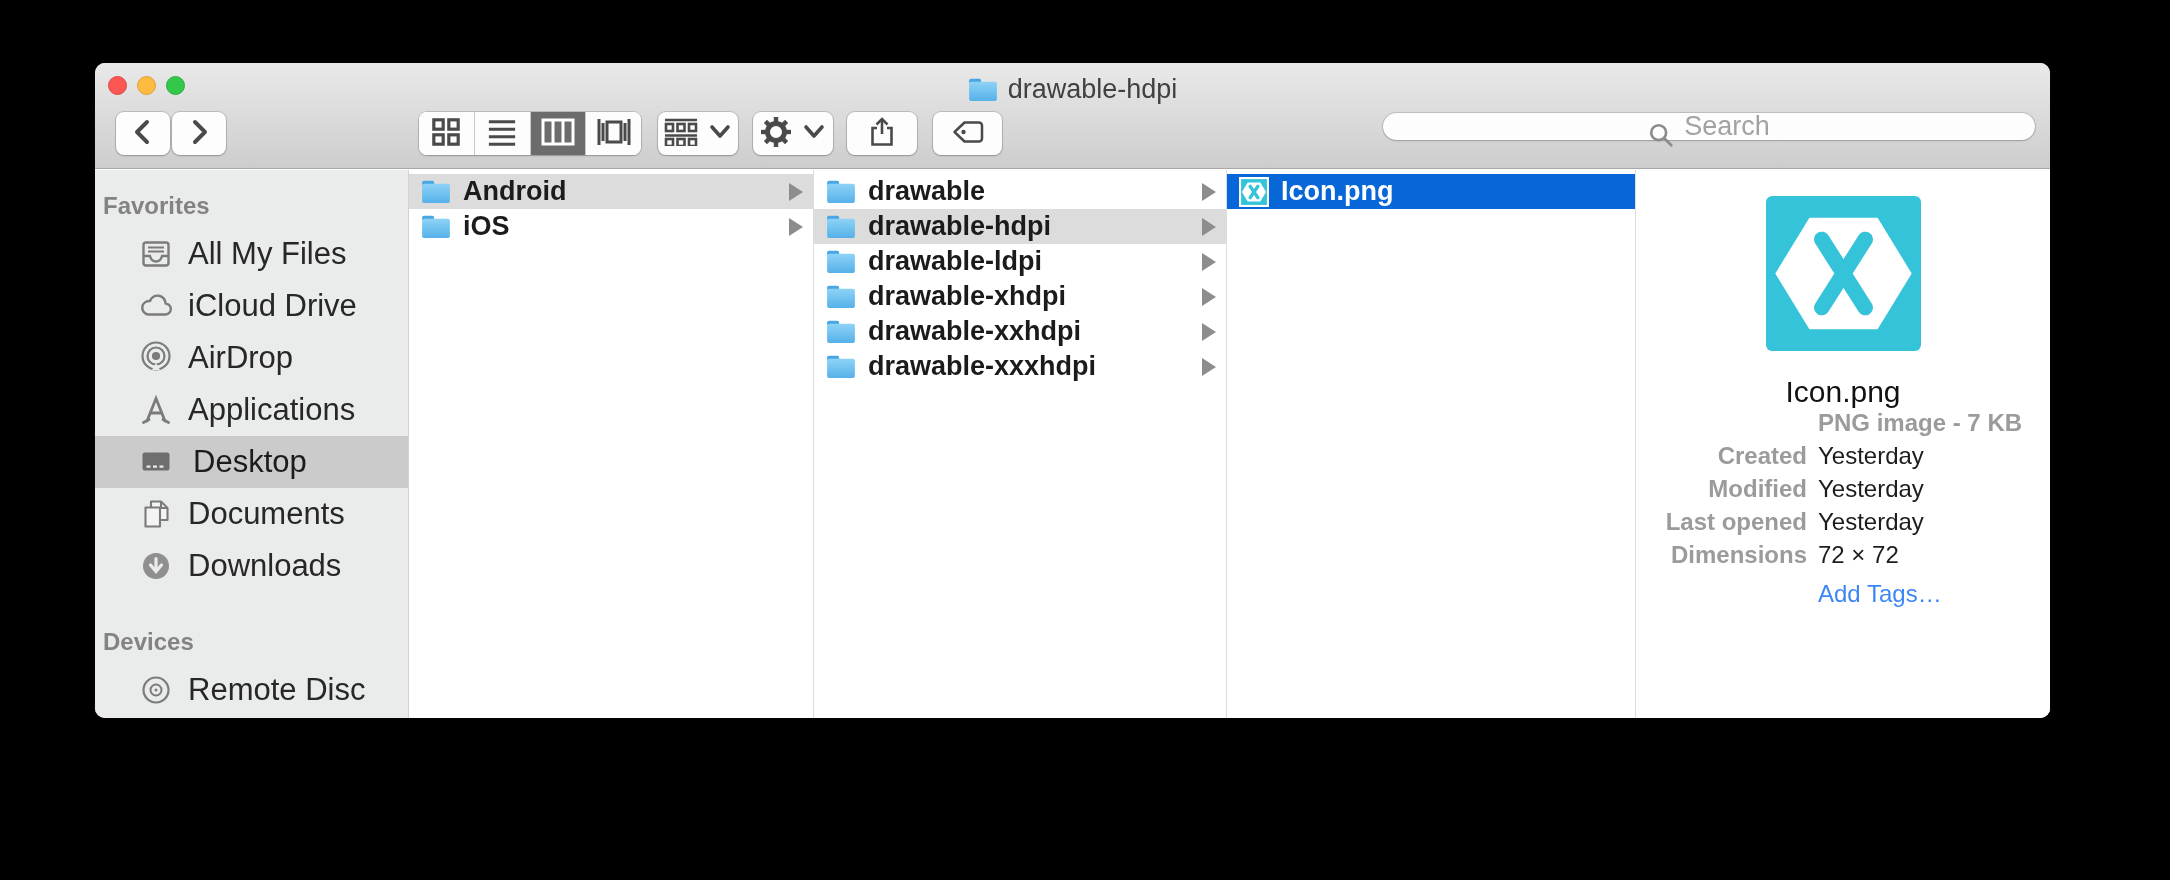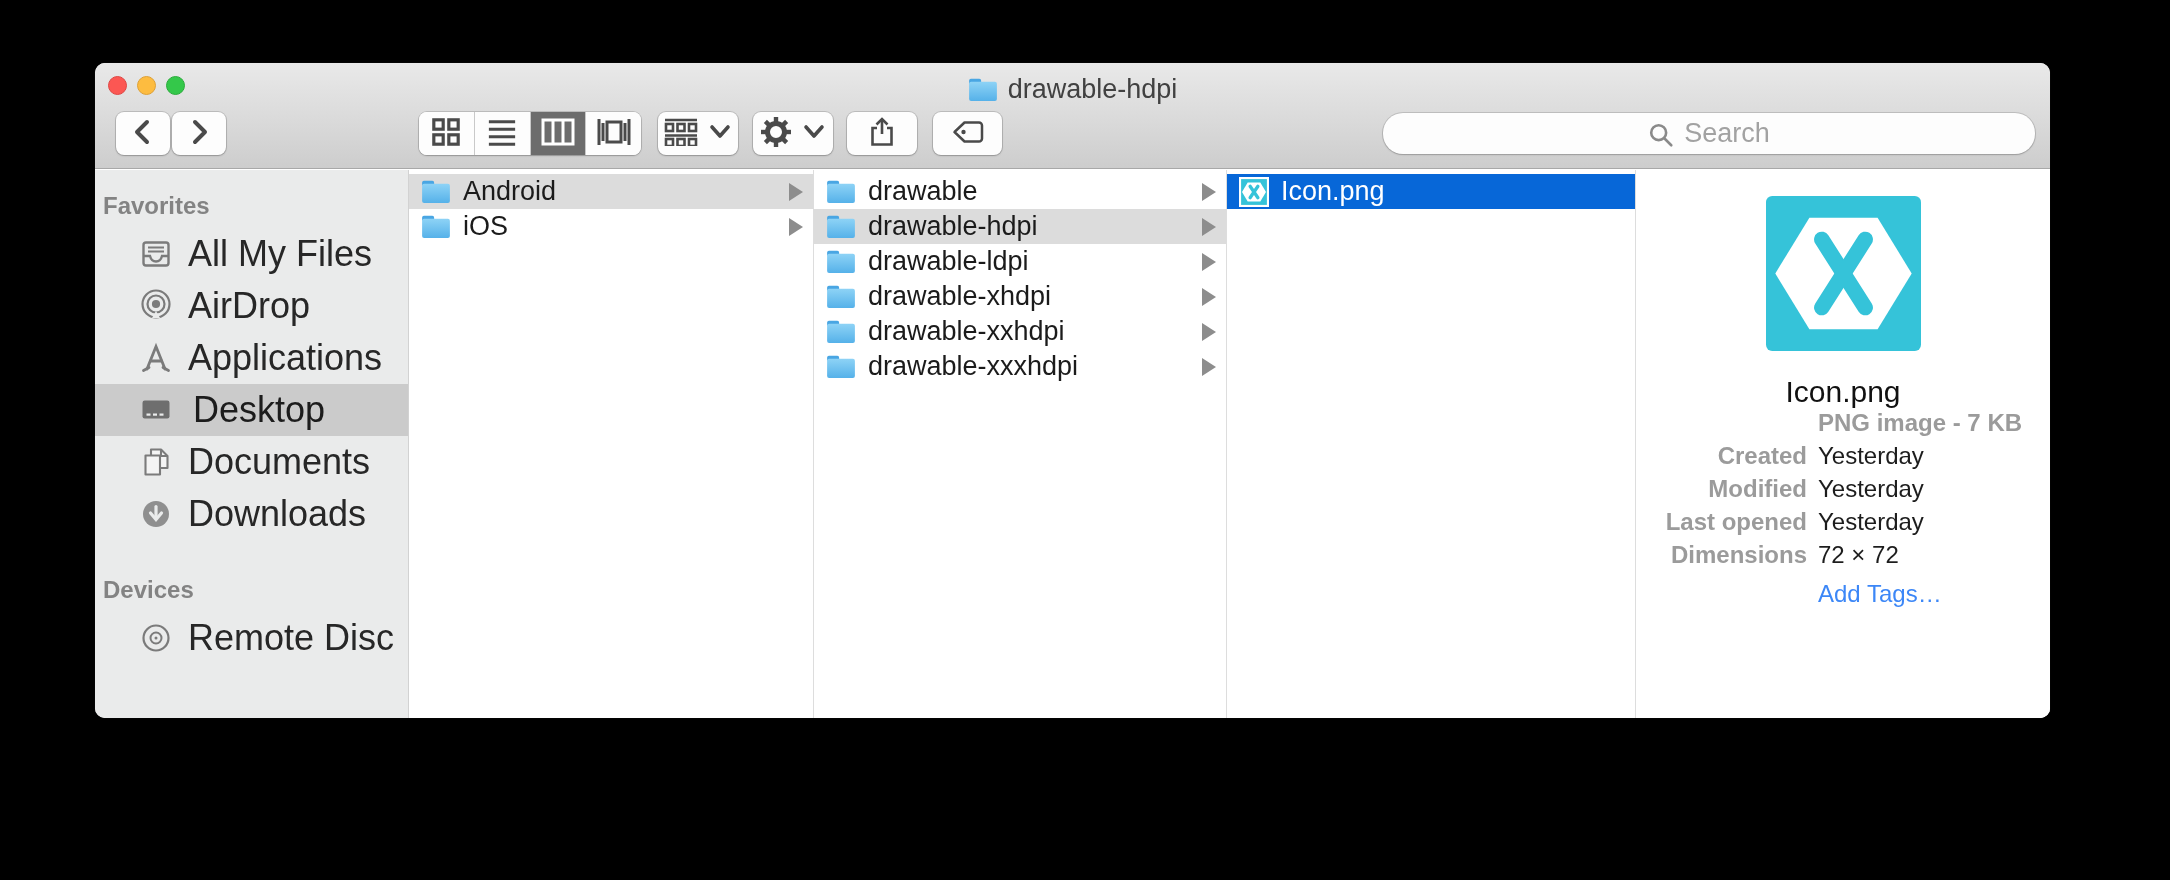--- a/index.html
+++ b/index.html
@@ -36,47 +36,47 @@
     box-shadow:0 0 0 1px rgba(0,0,0,.14), 0 1px 2px rgba(0,0,0,.18);
     display:flex; align-items:center; justify-content:center; gap:10px;
   }
   .seg-wrap { position:absolute; left:324px; top:49px; width:222px; height:43px; border-radius:8px;
     box-shadow:0 0 0 1px rgba(0,0,0,.14), 0 1px 2px rgba(0,0,0,.18); display:flex; overflow:hidden; background:#fdfdfd; }
   .seg { flex:1; display:flex; align-items:center; justify-content:center; border-right:1px solid #c9c9c9; background:#fdfdfd; }
   .seg:last-child { border-right:none; }
   .seg.sel { background:#6c6c6c; }
 
   .search-field {
-    position:absolute; left:1288px; top:50px; width:652px; height:41px; border-radius:20px;
+    position:absolute; left:1288px; top:50px; width:652px; height:27px; border-radius:20px;
     background:#fdfdfd; box-shadow:0 0 0 1px rgba(0,0,0,.13), 0 1px 2px rgba(0,0,0,.15);
   }
   .search-field .mag { position:absolute; left:calc(50% - 62px); top:8px; }
   .search-field input {
     width:100%; height:100%; border:none; outline:none; background:transparent;
     font-family:"Liberation Sans", sans-serif; font-size:27px; color:#3c3c3c;
     text-align:center; padding-left:36px;
   }
   .search-field input::placeholder { color:#a2a2a2; opacity:1; }
 
   
   .content { position:absolute; top:107px; bottom:0; left:0; right:0; display:flex; }
 
   .sidebar { width:314px; background:#eaebeb; border-right:1px solid #d2d2d2; padding-top:22px; flex:none; }
   .sb-title { font-size:24px; font-weight:700; color:#838383; margin:0 0 8px 8px; }
   .sb-title.devices { margin-top:36px; }
   .sb-row { height:52px; display:flex; align-items:center; padding-left:44px; gap:15px; }
   .sb-row.sel { background:var(--sidebar-sel,#cbcbcb);gap:20px; }
   .sb-ico { width:34px; height:34px; display:flex; align-items:center; justify-content:center; flex:none; }
-  .sb-label { font-size:36px; color:#272727; white-space:nowrap; }
+  .sb-label { font-size:31px; color:#272727; white-space:nowrap; }
   .sb-row.sel .sb-label { font-weight:500; color:#1c1c1c; }
 
   .cols { flex:1; display:flex; background:#fff; }
   .col { border-right:1px solid #ddd; padding-top:4px; overflow:hidden; flex:none; }
   .col0 { width:405px; } .col1 { width:413px; } .col2 { width:409px; }
-  .row { height:35px; display:flex; align-items:center; padding:0 10px 0 12px; gap:12px; }
+  .row { height:35px; display:flex; align-items:center; padding:0 10px 0 12px; gap:12px;font-weight:bold; }
   .row .lbl { font-size:27px; color:#1b1b1b; white-space:nowrap; overflow:hidden; }
   .row.inactive { background:var(--inactive-sel,#dcdcdc); }
   .row.active { background:var(--active-sel,#0767d8); }
   .row.active .lbl { color:#fff; }
   .row .ficon { width:30px; flex:none; display:flex; }
   .arrow { margin-left:auto; width:0; height:0; border-left:14px solid #8d8d8d; border-top:9px solid transparent; border-bottom:9px solid transparent; flex:none; }
 
   
   .preview { flex:1; display:flex; flex-direction:column; align-items:center; padding-top:26px; background:#fff; }
   .preview-icon { width:155px; height:155px; flex:none; }
@@ -250,20 +250,28 @@
             <svg width="32" height="30" viewBox="0 0 32 30">
               <g fill="none" stroke="#7b7b7b" stroke-width="2.4">
                 <rect x="3.5" y="3.5" width="25" height="23" rx="2.5"></rect>
                 <line x1="8" y1="8.5" x2="24" y2="8.5" stroke-width="2"></line>
                 <line x1="8" y1="12.5" x2="24" y2="12.5" stroke-width="2"></line>
                 <path d="M3.5 17 H10 C11 21 13.5 22.5 16 22.5 C18.5 22.5 21 21 22 17 H28.5"></path>
               </g>
             </svg>
           </span>
           <span class="sb-label">All My Files</span>
+        </div>
+        <div class="sb-row">
+          <span class="sb-ico">
+            <svg width="34" height="28" viewBox="0 0 34 26">
+              <path d="M9 21.5 h17 a5.5 5.5 0 0 0 0.6 -11 a8 8 0 0 0 -15.6 -2.4 a6 6 0 0 0 -2 13.4 Z" fill="none" stroke="#7b7b7b" stroke-width="2.4" stroke-linejoin="round"></path>
+            </svg>
+          </span>
+          <span class="sb-label">iCloud Drive</span>
         </div>
         <div class="sb-row">
           <span class="sb-ico">
             <svg width="34" height="34" viewBox="0 0 34 34">
               <g fill="none" stroke="#7b7b7b" stroke-width="2.2">
                 <circle cx="17" cy="15" r="3" fill="#7b7b7b"></circle>
                 <circle cx="17" cy="15" r="8.5"></circle>
                 <circle cx="17" cy="15" r="13.5"></circle>
                 <path d="M13 29 L17 22 L21 29 Z" fill="#eaebeb" stroke="none"></path>
               </g>

